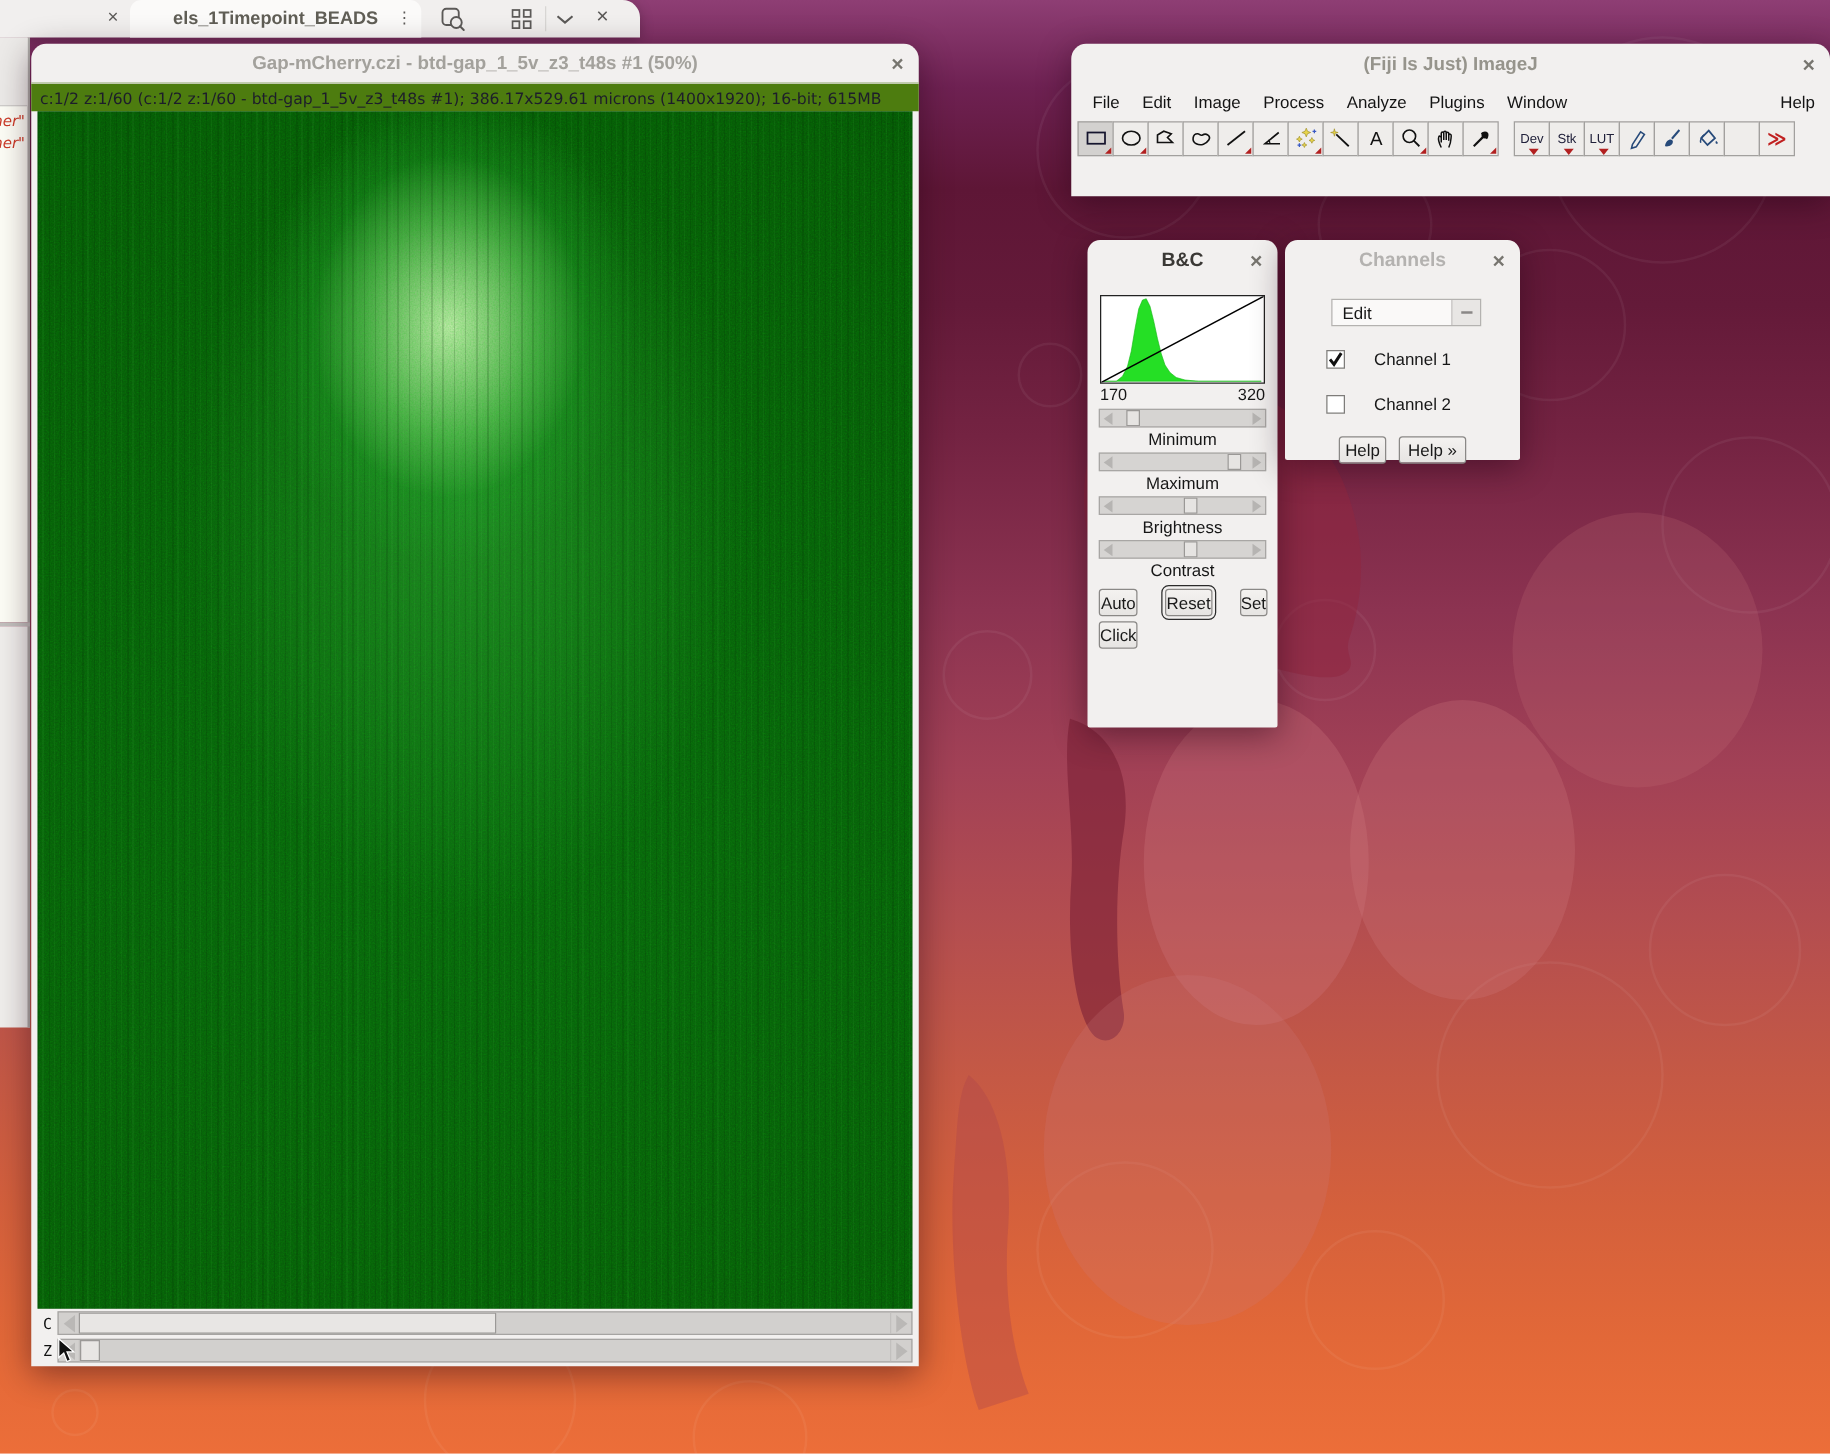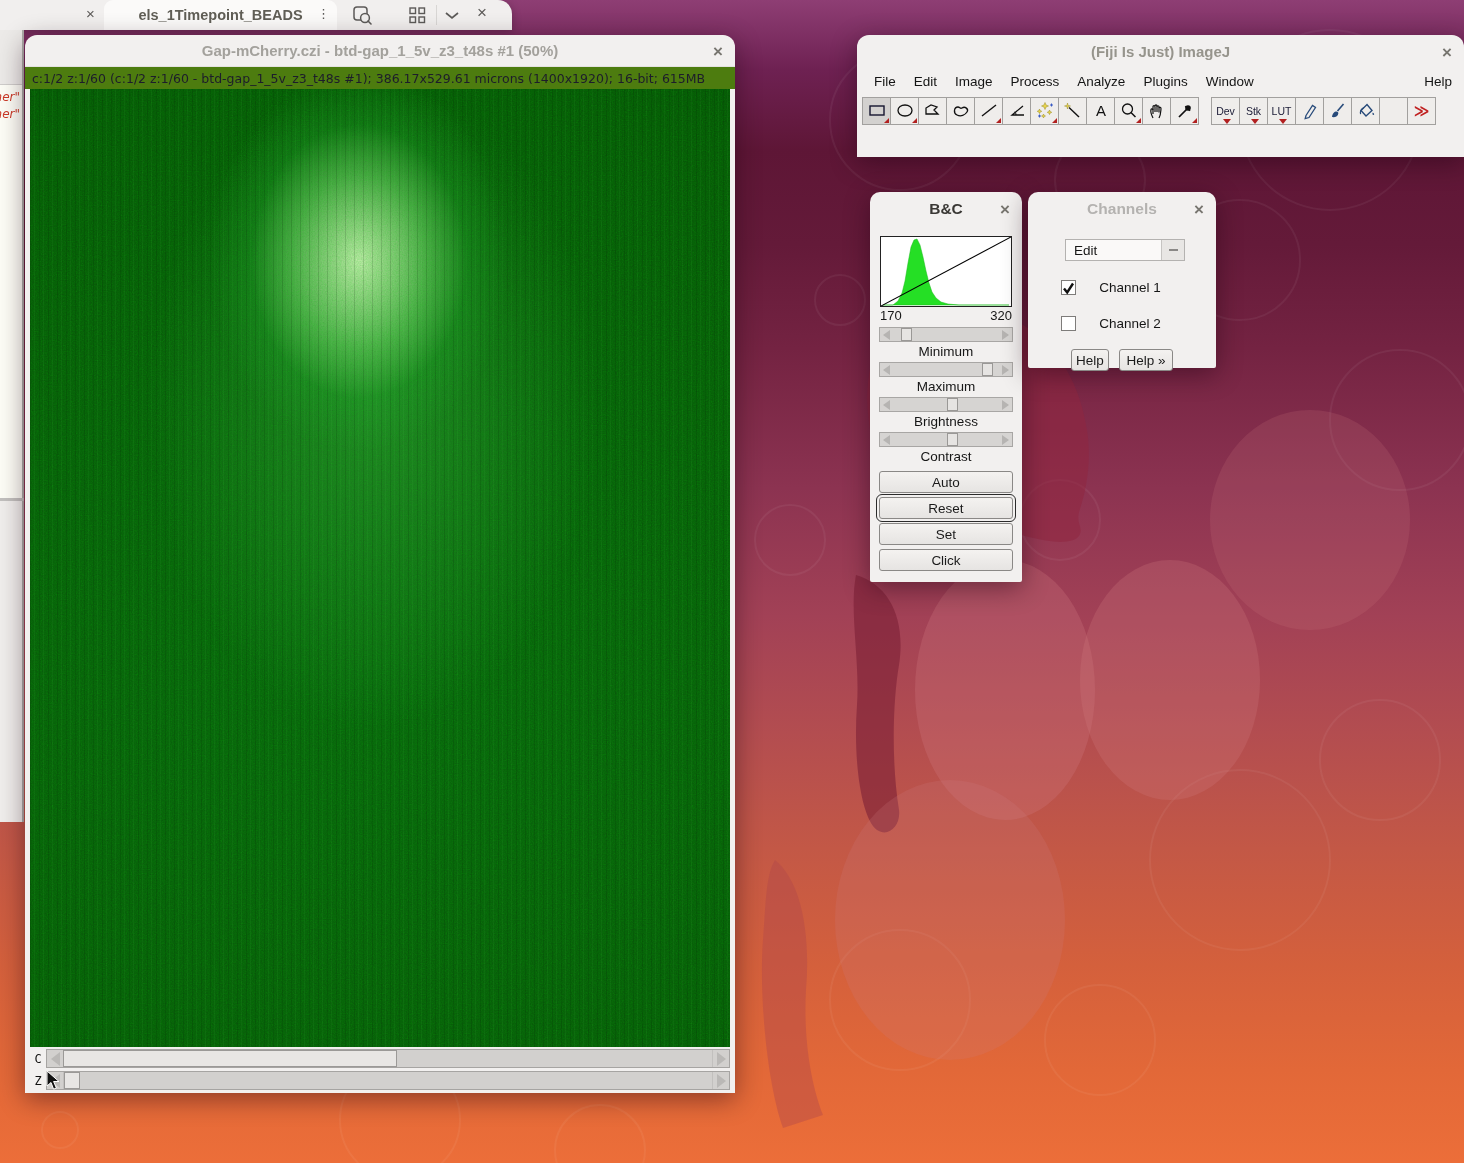--- a/index.html
+++ b/index.html
@@ -118,21 +118,21 @@
     justify-content:center;}
   .msb .arr.l{left:0}.msb .arr.r{right:0}
   .msb .arr.l::after{content:"";border-style:solid;border-width:5px 7px 5px 0;
     border-color:transparent #b6b4b2 transparent transparent;}
   .msb .arr.r::after{content:"";border-style:solid;border-width:5px 0 5px 7px;
     border-color:transparent transparent transparent #b6b4b2;}
   .mtrack{position:absolute;left:13px;right:13px;top:0;bottom:0;}
   .mthumb{position:absolute;top:0;bottom:0;width:11px;background:#e6e4e2;
     border:1px solid #9a9896;box-sizing:border-box;}
   .slbl{text-align:center;font-size:13.5px;color:#161616;margin-top:2px;}
-  .bc-btns{display:grid;grid-template-columns:1fr;gap:4px 22px;margin:7px 9px 0;}
+  .bc-btns{display:grid;grid-template-columns:1fr 1fr 1fr;gap:4px 22px;margin:7px 9px 0;}
   .sw-btn{height:22px;background:linear-gradient(#f4f2f0,#e6e4e2);border:1px solid #8a8886;
     border-radius:3px;font-size:13.5px;color:#1a1a1a;display:flex;align-items:center;
     justify-content:center;box-sizing:border-box;}
   .sw-btn.focus{outline:1.5px solid #2b2b2b;outline-offset:2px;}
 
   .ch-win{left:1028px;top:192px;width:188px;height:176px;border-radius:10px 10px 2px 2px;}
   .ch-win .titlebar{color:#b4b2b0;}
   .ch-combo{width:120px;height:22px;margin:13px 0 0 37px;background:#faf9f8;
     border:1px solid #b4b2b0;display:flex;align-items:center;box-sizing:border-box;}
   .ch-combo .lbl{flex:1;padding-left:8px;font-size:13.5px;color:#161616;}

